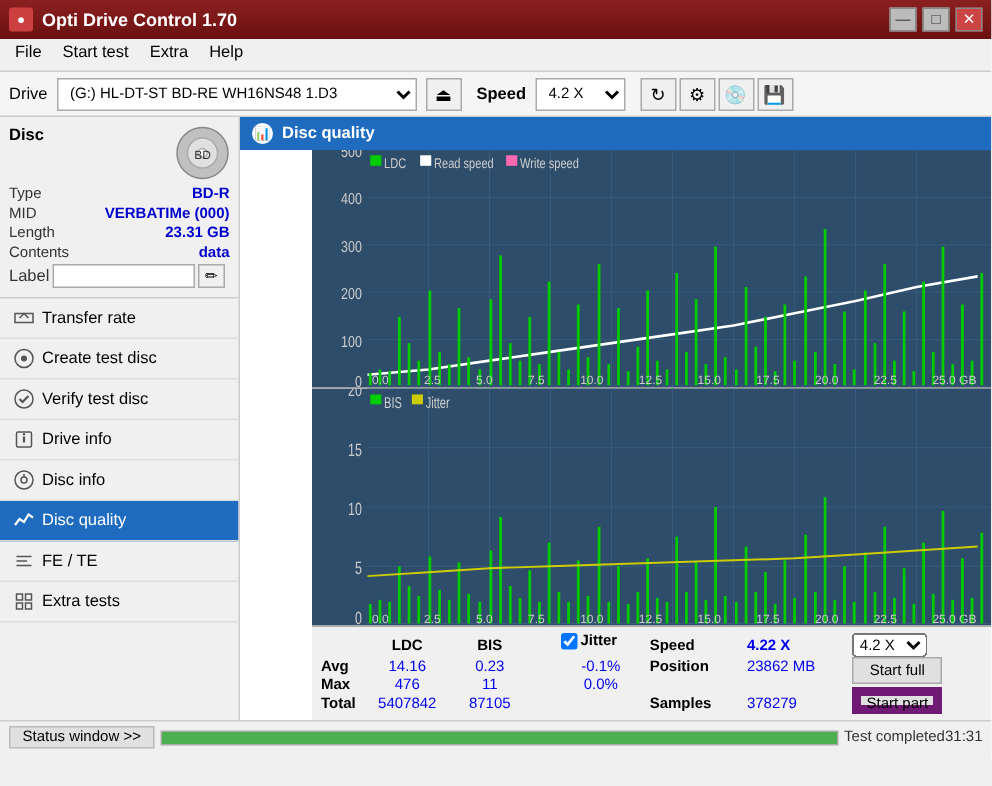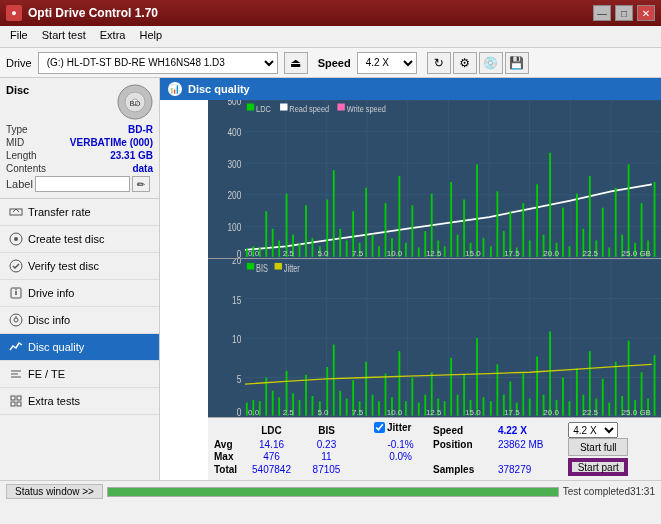--- a/index.html
+++ b/index.html
@@ -499,21 +499,21 @@
           <tr>
             <td style="font-weight:bold;">Avg</td>
             <td style="text-align:center; color:#0000ee;">14.16</td>
             <td style="text-align:center; color:#0000ee;">0.23</td>
             <td></td>
             <td style="text-align:center; color:#0000ee;">-0.1%</td>
             <td style="font-weight:bold; padding-left:6px;">Position</td>
             <td style="padding-left:4px; color:#0000ee;">23862 MB</td>
             <td rowspan="3" style="vertical-align:top; padding-left:4px;">
               <button style="width:60px; height:18px; font-size:10px; margin-bottom:2px; display:block; background:#e0e0e0; border:1px solid #aaa; cursor:pointer;">Start full</button>
-              <button style="width:60px; height:18px; font-size:10px; background:#e0e0e0; border:4px solid #701a75; cursor:pointer; display:block;">Start part</button>
+              <button style="width:60px; height:18px; font-size:10px; background:#e0e0e0; border:6px solid #701a75; cursor:pointer; display:block;">Start part</button>
             </td>
           </tr>
           <tr>
             <td style="font-weight:bold;">Max</td>
             <td style="text-align:center; color:#0000ee;">476</td>
             <td style="text-align:center; color:#0000ee;">11</td>
             <td></td>
             <td style="text-align:center; color:#0000ee;">0.0%</td>
             <td></td>
             <td></td>

